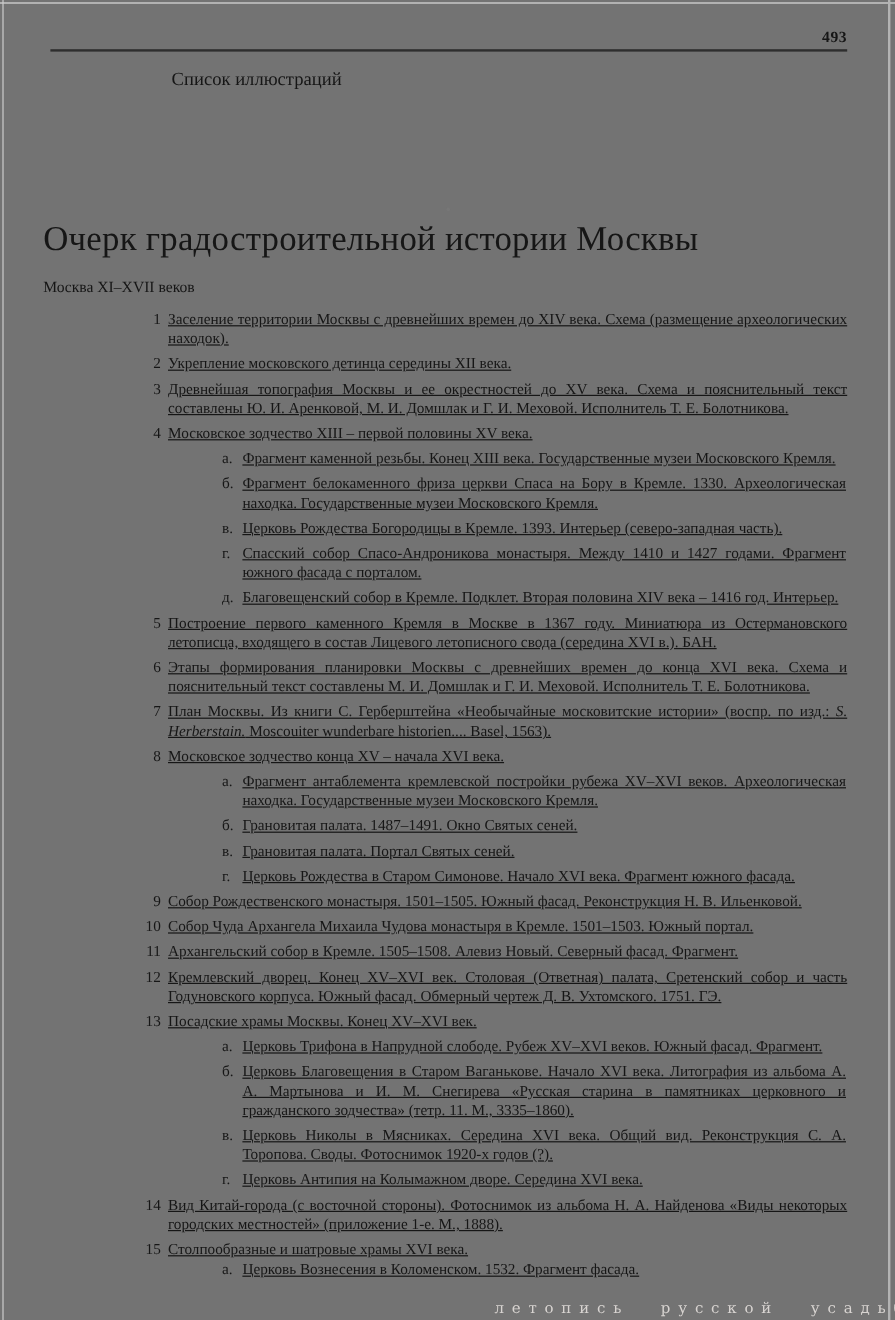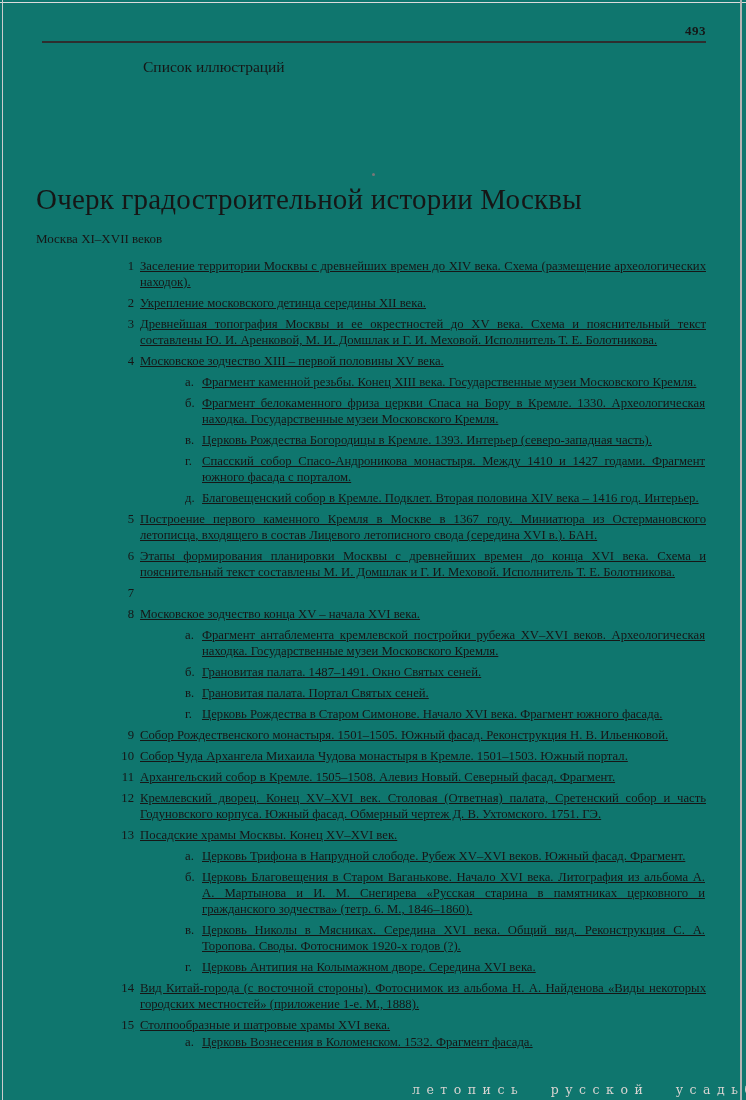--- a/index.html
+++ b/index.html
@@ -1,20 +1,20 @@
 <!DOCTYPE html>
 <html><head>
 <meta charset="utf-8">
 <style>
   html, body { margin: 0; padding: 0; background: #ffffff; }
   .page {
     position: relative;
     width: 746px;
     height: 1100px;
-    background: #0f766e;
+    background: #737373;
     font-family: "Liberation Serif", serif;
     color: #161616;
     overflow: hidden;
   }
   .edge-left  { position: absolute; left: 2px; top: 0; width: 1px; height: 100%; background: #cccccc; }
   .edge-right { position: absolute; left: 740px; top: 0; width: 2px; height: 100%; background: #b3b3b3; }
   .edge-top   { position: absolute; left: 0; top: 2px; width: 100%; height: 1px; background: #dcdcdc; }
 
   .pageno {
     position: absolute; top: 23px; left: 0; width: 706px;
@@ -105,20 +105,21 @@
     <div class="row">
       <span class="num">5</span>
       <span class="txt">Построение первого каменного Кремля в Москве в 1367 году. Миниатюра из Остермановского летописца, входящего в состав Лицевого летописного свода (середина XVI в.). БАН.</span>
     </div>
     <div class="row">
       <span class="num">6</span>
       <span class="txt">Этапы формирования планировки Москвы с древнейших времен до конца XVI века. Схема и пояснительный текст составлены М. И. Домшлак и Г. И. Меховой. Исполнитель Т. Е. Болотникова.</span>
     </div>
     <div class="row">
       <span class="num">7</span>
+      <span class="txt"><span>План Москвы. Из книги С. Герберштейна «Необычайные московитские истории» (воспр. по изд.: </span><i>S. Herberstain.</i><span> Moscouiter wunderbare historien.... Basel, 1563).</span></span>
     </div>
     <div class="row">
       <span class="num">8</span>
       <span class="txt">Московское зодчество конца XV – начала XVI века.</span>
     </div>
 
     <div class="row sub">
       <span class="letter">а.</span>
       <span class="txt">Фрагмент антаблемента кремлевской постройки рубежа XV–XVI веков. Археологическая находка. Государственные музеи Московского Кремля.</span>
     </div>
@@ -155,21 +156,21 @@
       <span class="num">13</span>
       <span class="txt">Посадские храмы Москвы. Конец XV–XVI век.</span>
     </div>
 
     <div class="row sub">
       <span class="letter">а.</span>
       <span class="txt">Церковь Трифона в Напрудной слободе. Рубеж XV–XVI веков. Южный фасад. Фрагмент.</span>
     </div>
     <div class="row sub">
       <span class="letter">б.</span>
-      <span class="txt">Церковь Благовещения в Старом Ваганькове. Начало XVI века. Литография из альбома А. А. Мартынова и И. М. Снегирева «Русская старина в памятниках церковного и гражданского зодчества» (тетр. 6. М., 1846–1860).</span>
+      <span class="txt">Церковь Благовещения в Старом Ваганькове. Начало XVI века. Литография из альбома А. А. Мартынова и И. М. Снегирева «Русская старина в памятниках церковного и гражданского зодчества» (тетр. 11. М., 3335–1860).</span>
     </div>
     <div class="row sub">
       <span class="letter">в.</span>
       <span class="txt">Церковь Николы в Мясниках. Середина XVI века. Общий вид. Реконструкция С. А. Торопова. Своды. Фотоснимок 1920-х годов (?).</span>
     </div>
     <div class="row sub">
       <span class="letter">г.</span>
       <span class="txt">Церковь Антипия на Колымажном дворе. Середина XVI века.</span>
     </div>
 

